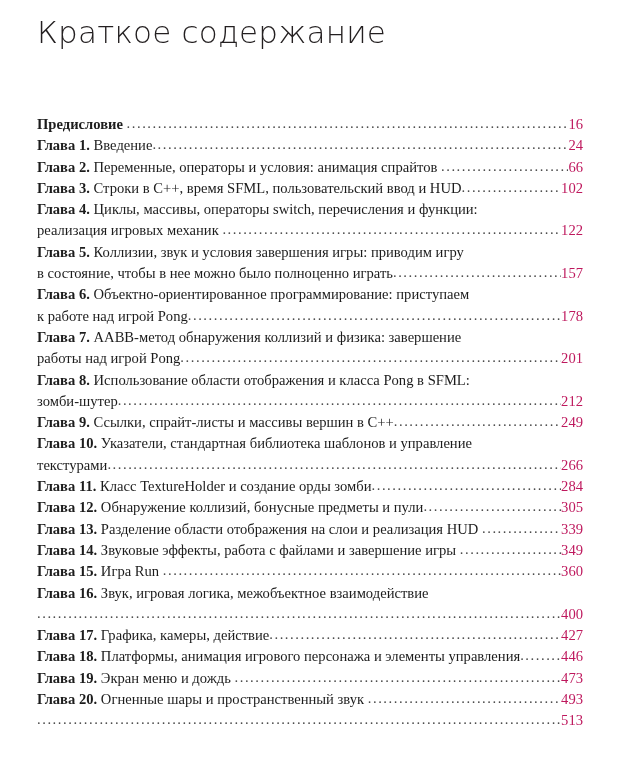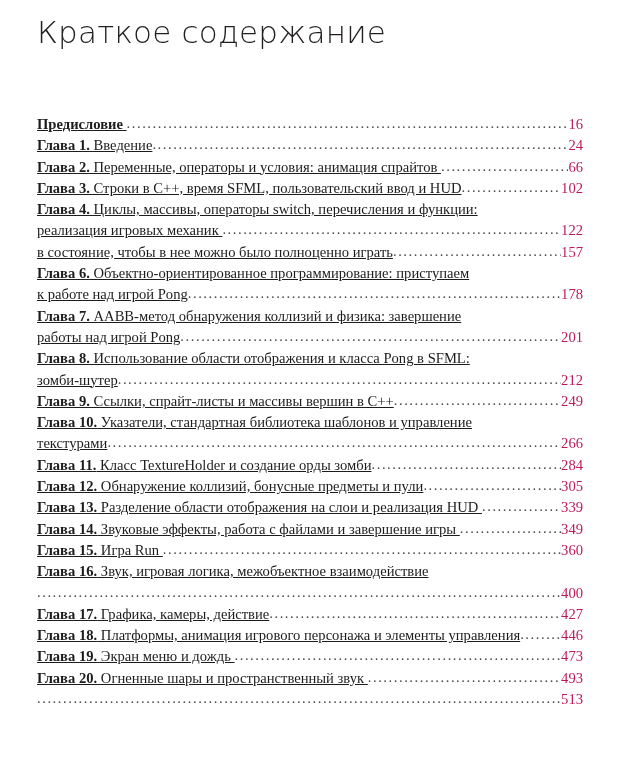--- a/index.html
+++ b/index.html
@@ -56,21 +56,20 @@
   }
   
   .line {
     display: flex;
     align-items: baseline;
     width: 100%;
   }
   .line .txt {
     flex: 0 0 auto;
     white-space: pre;
-    text-decoration: underline;
   }
   .line .dots {
     flex: 1 1 auto;
     overflow: hidden;
     white-space: nowrap;
     font-size: 14.6px;
     letter-spacing: 1.55px;
     color: #4a4a4a;
     transform: translateY(-1px);
     min-width: 8px;
@@ -129,20 +128,23 @@
         <div class="line cont">
           <span class="txt"><span class="entry-label">Глава 4.</span><span class="entry-text"> Циклы, массивы, операторы switch, перечисления и функции:</span></span>
         </div>
         <div class="line">
           <span class="txt">реализация игровых механик </span>
           <span class="dots">........................................................................................................................................................................................................</span>
           <span class="pg">122</span>
         </div>
       </div>
       <div class="toc-entry">
+        <div class="line cont">
+          <span class="txt"><span class="entry-label">Глава 5.</span><span class="entry-text"> Коллизии, звук и условия завершения игры: приводим игру</span></span>
+        </div>
         <div class="line">
           <span class="txt">в состояние, чтобы в нее можно было полноценно играть</span>
           <span class="dots">........................................................................................................................................................................................................</span>
           <span class="pg">157</span>
         </div>
       </div>
       <div class="toc-entry">
         <div class="line cont">
           <span class="txt"><span class="entry-label">Глава 6.</span><span class="entry-text"> Объектно-ориентированное программирование: приступаем</span></span>
         </div>

